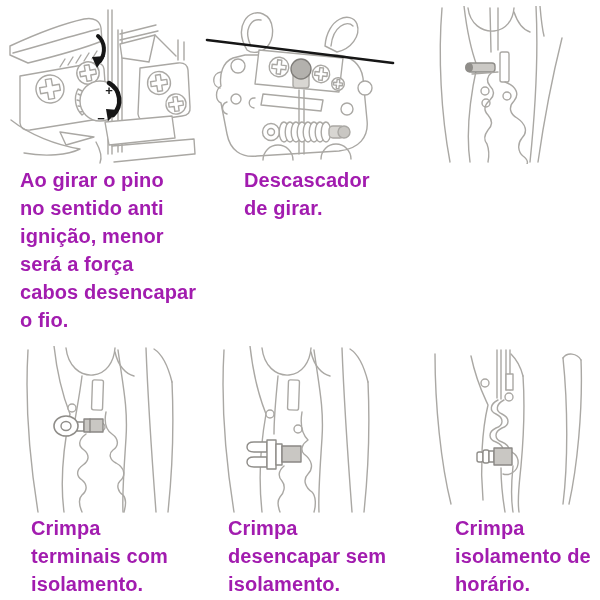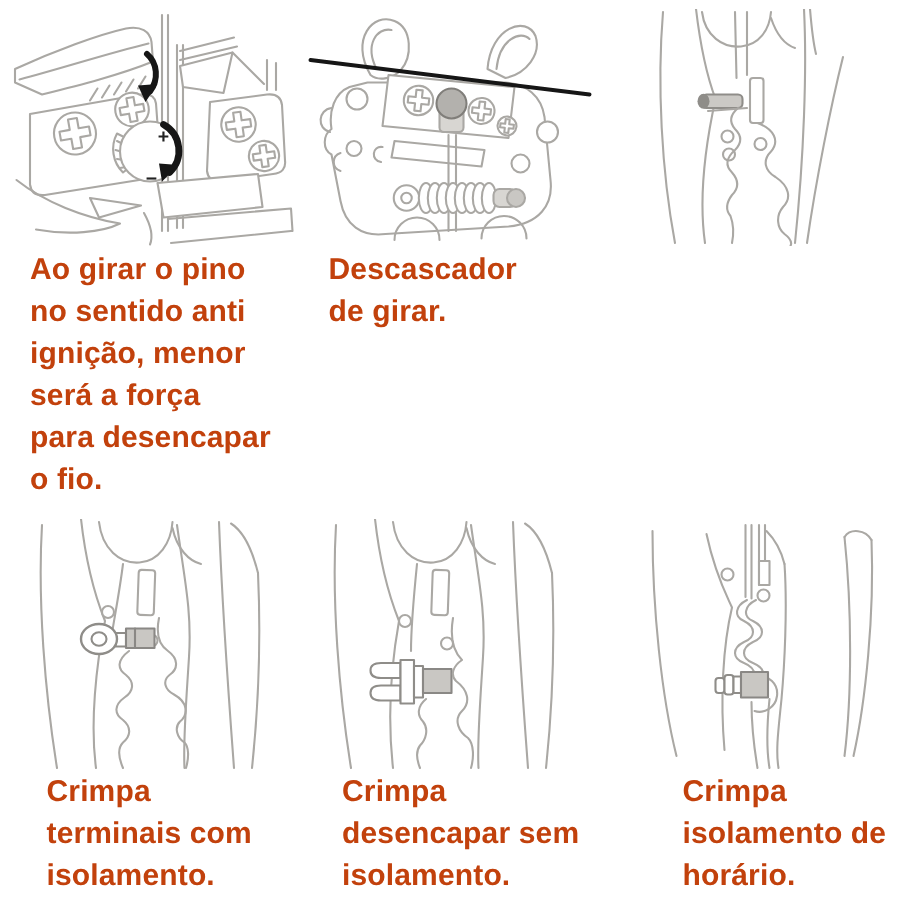--- a/index.html
+++ b/index.html
@@ -5,21 +5,21 @@
   html,body{margin:0;padding:0;background:#fff;}
   .page{
     position:relative;width:600px;height:600px;background:#fff;overflow:hidden;
     font-family:"Liberation Sans",sans-serif;
   }
   .fig{position:absolute;}
   .fig svg{display:block;}
   .caption{
     position:absolute;
     font-weight:700;font-size:20px;line-height:28px;
-    color:#c2410c;letter-spacing:0.1px;white-space:nowrap;
+    color:#a21caf;letter-spacing:0.1px;white-space:nowrap;
   }
 </style>
 </head>
 <body>
 
 <div class="page">
 
   <svg width="0" height="0" style="position:absolute" aria-hidden="true">
     <defs>
       <g id="screw" stroke="#aaa8a4" stroke-width="1.4" stroke-linejoin="round">
@@ -75,21 +75,21 @@
         <path fill="#fff" d="M52,128 L86,133 L58,141 Z"></path>
         <path d="M88,138 C93,147 94,154 92,159"></path>
       </g>
     </svg>
   </div>
   <div class="caption" style="left:20px;top:166px">
     <div>Ao girar o pino</div>
     <div>no sentido anti</div>
     <div>ignição, menor</div>
     <div>será a força</div>
-    <div>para desencapar</div>
+    <div>cabos desencapar</div>
     <div>o fio.</div>
   </div>
 
   <div class="fig" style="left:205px;top:6px">
     <svg width="190" height="155" viewBox="0 0 190 155">
       <g stroke="#aaa8a4" fill="none" stroke-width="1.4" stroke-linecap="round" stroke-linejoin="round">
 
         <path fill="#fff" d="M42,44 C28,20 44,2 58,8 C70,13 70,32 62,41 C56,47 47,48 42,44 Z"></path>
         <path d="M46,40 C38,24 46,12 56,14"></path>
         <path fill="#fff" d="M120,40 C122,12 146,4 152,18 C156,30 146,43 132,46 Z"></path>
@@ -131,21 +131,21 @@
           <rect x="124" y="120" width="15" height="12" rx="4" fill="#d8d6d2"></rect>
           <circle cx="139" cy="126" r="6" fill="#c9c7c3"></circle>
         </g>
 
         <path d="M58,154 a15,15 0 0 1 30,0 M116,153 a15,15 0 0 1 30,0"></path>
 
         <path stroke="#161616" stroke-width="2.6" d="M2,34 L188,57"></path>
       </g>
     </svg>
   </div>
-  <div class="caption" style="left:219px;top:166px">
+  <div class="caption" style="left:244px;top:166px">
     <div>Descascador</div>
     <div>de girar.</div>
   </div>
 
   <div class="fig" style="left:428px;top:6px">
     <svg width="148" height="158" viewBox="0 0 148 158">
       <g stroke="#aaa8a4" fill="none" stroke-width="1.4" stroke-linecap="round" stroke-linejoin="round">
         <path d="M14,2 C10,50 13,108 22,156"></path>
         <path d="M36,0 C40,34 46,52 49,60 C42,92 38,128 42,156"></path>
 

